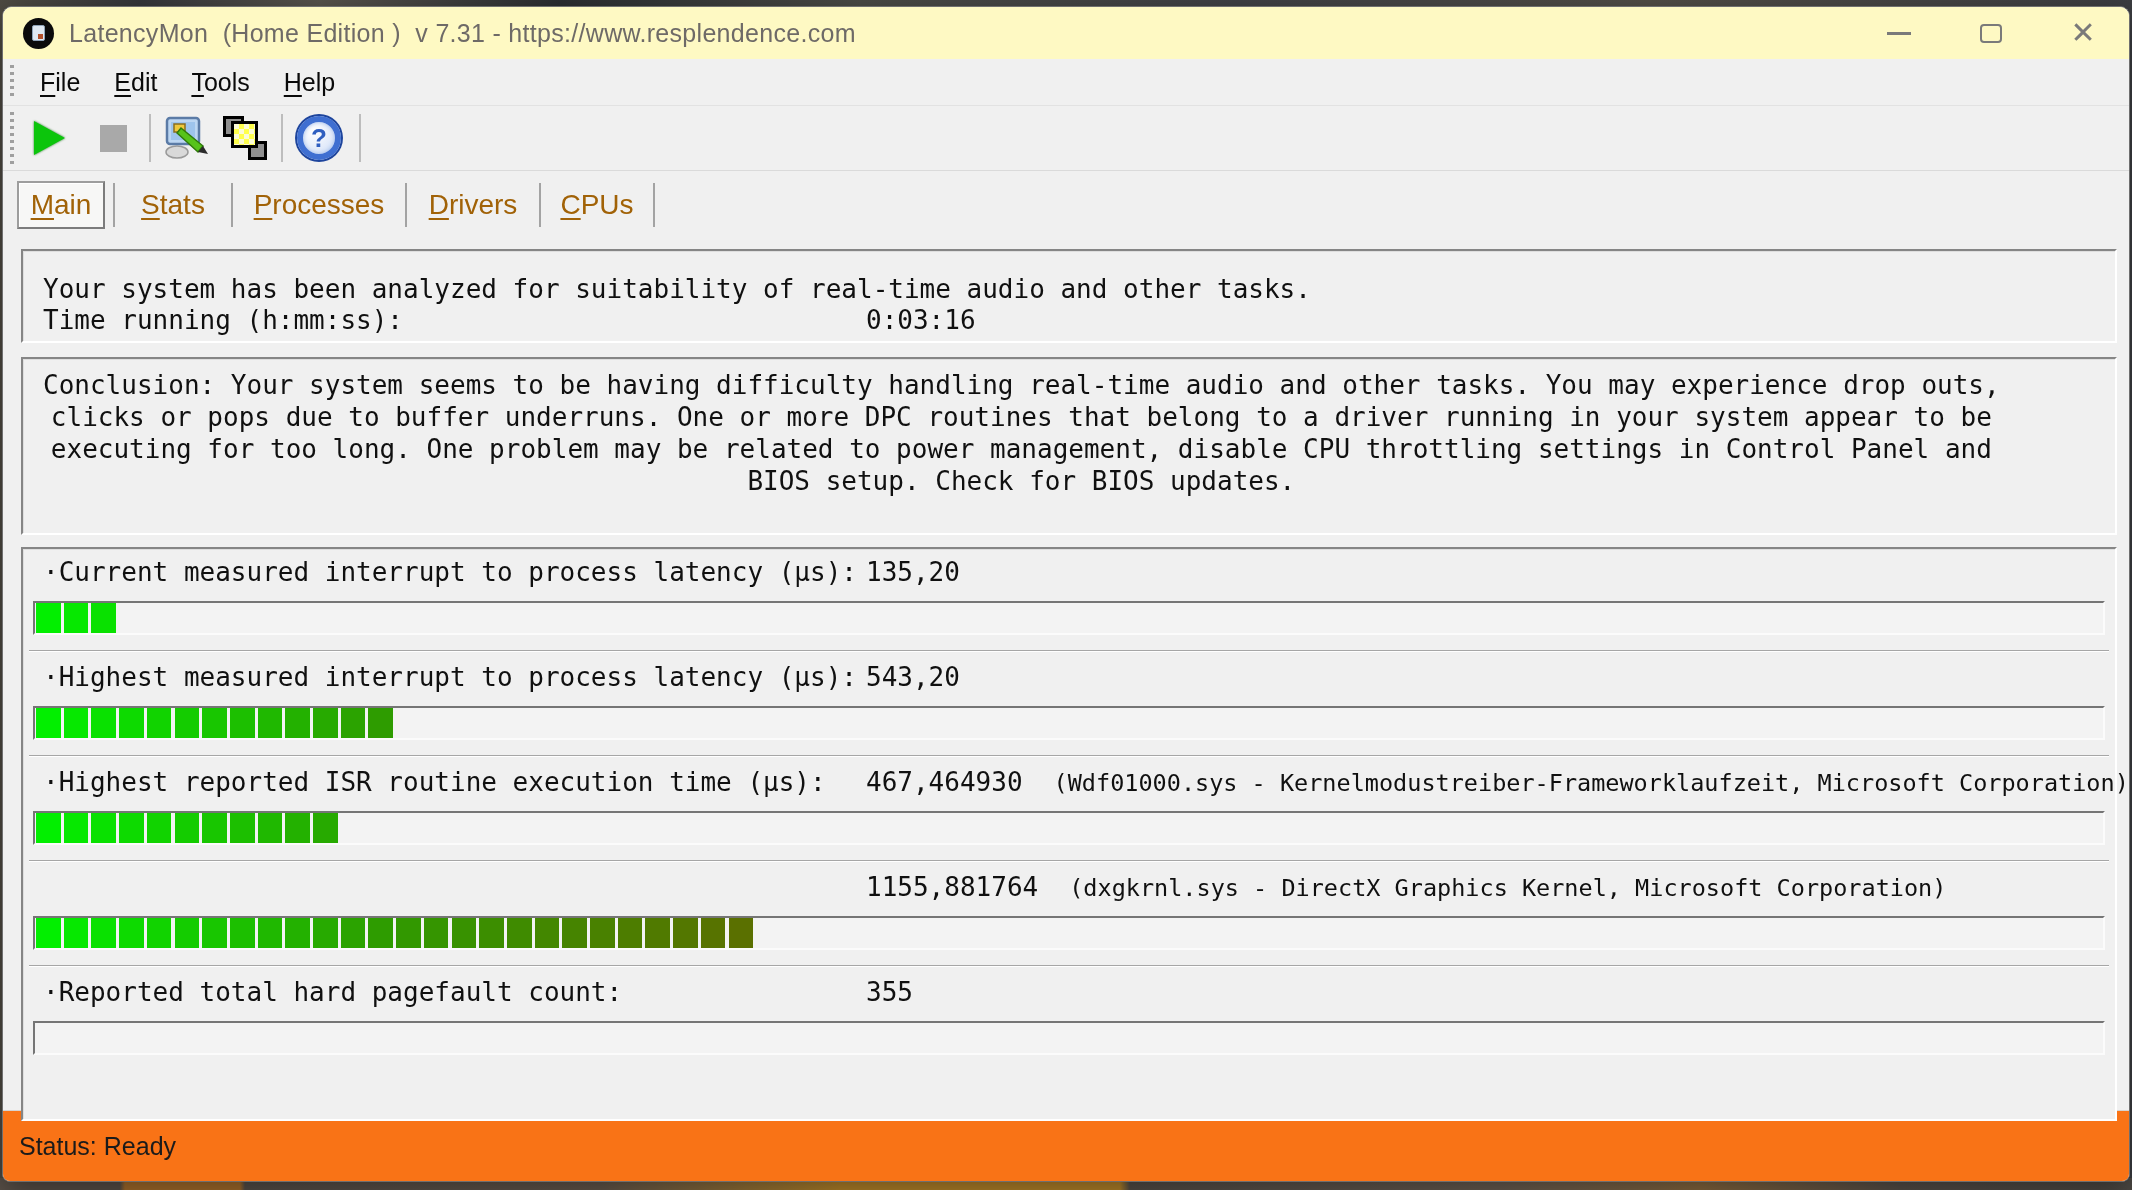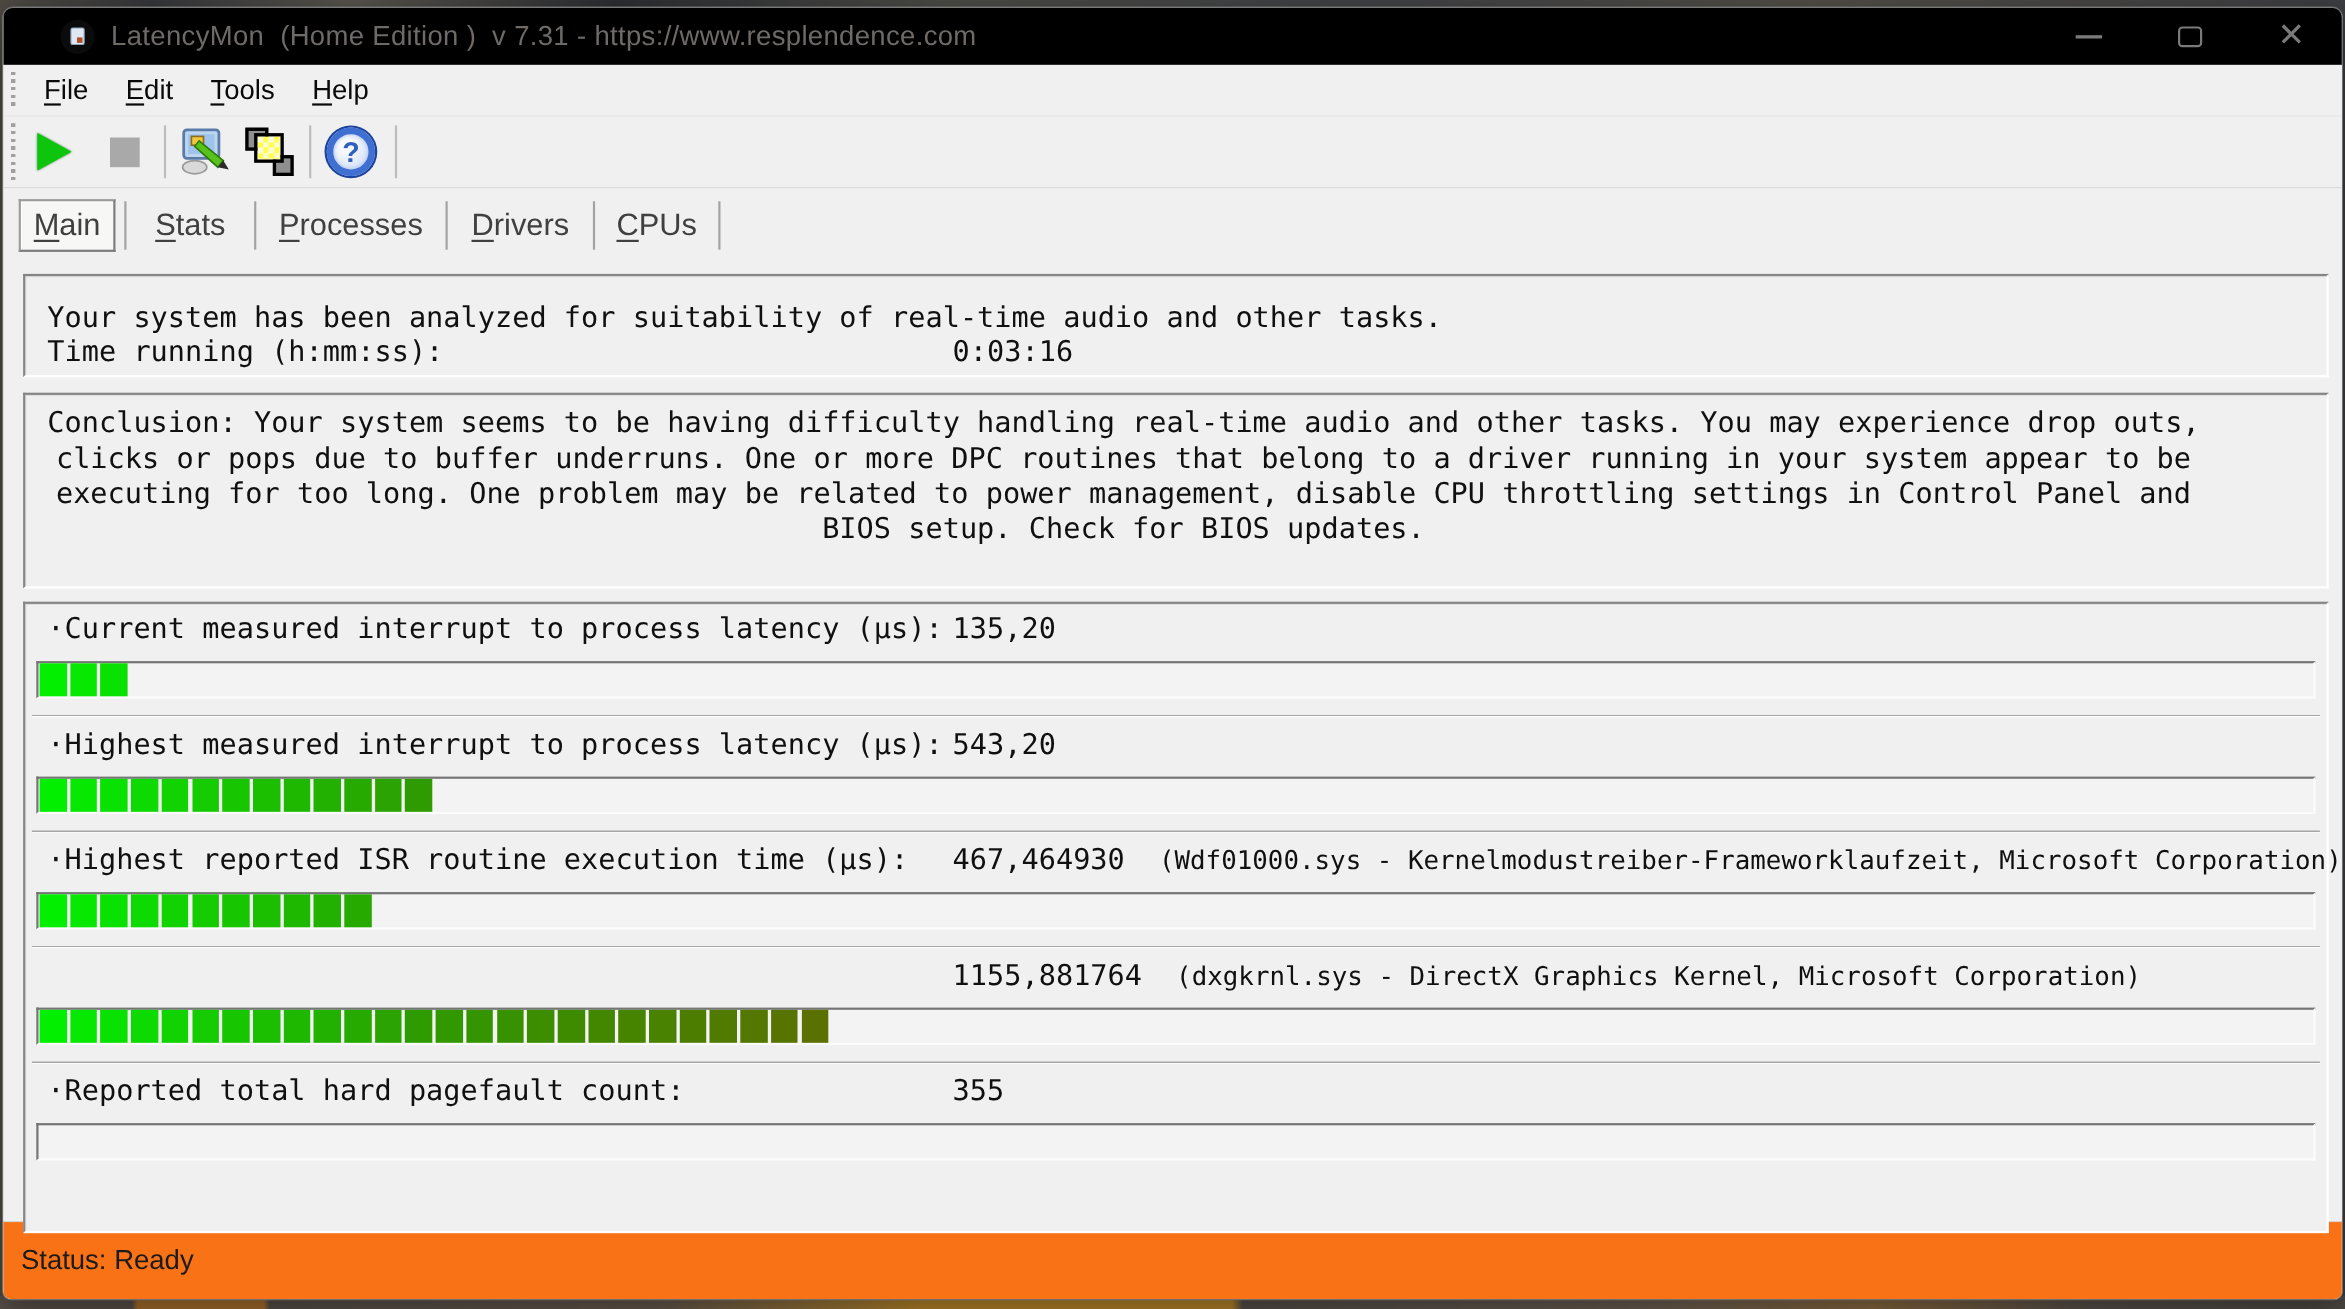--- a/index.html
+++ b/index.html
@@ -8,21 +8,21 @@
     background:linear-gradient(90deg,#4e4a42 0,#35363a 140px,#57534c 320px,#2b2d31 560px,#4a4a45 860px,#3f4044 1240px,#514d46 1650px,#3c3d41 2132px);
     font-family:"Liberation Sans",sans-serif; }
   .desktop-strip-bottom { position:absolute; left:0; right:0; bottom:0; height:12px;
     background:linear-gradient(90deg,#5a5149 0,#5a5149 120px,#a86f2c 125px,#a86f2c 240px,#57504a 245px,#66594d 600px,#b8862a 840px,#b8862a 1120px,#554f49 1130px,#6b5f53 1500px,#8a6a40 1700px,#57504a 1900px,#4e4a45 2132px); }
 
   .window { position:absolute; left:2px; right:2px; top:6px; bottom:8px;
     background:#f0f0f0; border:1px solid #6f6f6f; border-radius:10px 10px 8px 8px;
     overflow:hidden; box-shadow:0 10px 30px rgba(0,0,0,.4); display:flex; flex-direction:column; }
 
   
-  .titlebar { height:52px; background:#000000; display:flex; align-items:center; flex:0 0 auto;padding-left:32px; }
+  .titlebar { height:52px; background:#fef9c3; display:flex; align-items:center; flex:0 0 auto; }
   .app-icon { width:31px; height:31px; margin-left:20px; border-radius:50%; background:#0b0b0b; position:relative; flex:0 0 auto; }
   .app-icon .doc { position:absolute; left:9px; top:7px; width:13px; height:16px; background:#dfe8f2; border:1px solid #8fa3b8; border-radius:2px; }
   .app-icon .doc:after { content:""; position:absolute; right:1px; bottom:1px; width:5px; height:5px; background:#b2502c; }
   .title-text { margin-left:15px; font-size:25px; color:#6e6a67; white-space:pre; letter-spacing:.3px; }
   .win-controls { margin-left:auto; display:flex; height:52px; }
   .win-btn { width:92px; height:52px; display:flex; align-items:center; justify-content:center; color:#767676; }
   .glyph-min { width:24px; height:3px; background:#7a7a7a; }
   .glyph-max { width:22px; height:19px; border:2.5px solid #7a7a7a; border-radius:4px; }
   .glyph-close { font-size:30px; line-height:1; color:#7a7a7a; font-weight:300; }
 
@@ -45,21 +45,21 @@
   .icon-squares .sq-back1 { left:1px; top:1px; width:21px; height:21px; background:#8f8f8f; }
   .icon-squares .sq-back2 { right:1px; bottom:1px; width:19px; height:19px; background:#8f8f8f; }
   .icon-squares .sq-front { left:9px; top:6px; width:27px; height:27px;
     background:conic-gradient(#ffff4d 90deg,#fbfbd8 90deg 180deg,#ffff4d 180deg 270deg,#fbfbd8 270deg) 0 0/10px 10px; }
   .icon-help { width:44px; height:44px; border-radius:50%; background:radial-gradient(circle at 35% 30%,#ffffff,#e4ecfa 55%,#c9d9f5);
     border:6px solid #3f6fd1; box-shadow:0 0 0 2px #1d449c, inset 0 0 4px #9db9e8;
     display:flex; align-items:center; justify-content:center; font-size:26px; font-weight:bold; color:#2f5fc0; }
 
   
   .tabstrip { height:70px; background:#f0f0f0; display:flex; align-items:flex-start; flex:0 0 auto; }
-  .tab { height:48px; margin-top:10px; display:flex; align-items:center; justify-content:center; font-size:28px; color:#404040; }
+  .tab { height:48px; margin-top:10px; display:flex; align-items:center; justify-content:center; font-size:28px; color:#a16207; }
   .tab.selected { width:88px; margin-left:14px; background:#f7f7f6; border:2px solid; border-color:#9d9d9d #7c7c7c #7c7c7c #9d9d9d; box-shadow:inset 1px 1px 0 #ffffff; }
   .tab-sep { width:2px; height:44px; margin-top:12px; background:#a3a3a3; }
   .tabstrip .tab-sep.first { margin-left:8px; }
 
   
   .content { position:relative; flex:1 1 auto; background:#f0f0f0; }
   .panel { position:absolute; left:18px; width:2096px; background:#f0f0f0;
     border:2px solid; border-color:#858585 #ffffff #ffffff #858585; box-shadow:1px 1px 0 #dedede inset; }
   .mono { font-family:"DejaVu Sans Mono","Liberation Mono",monospace; font-size:26px; color:#101010; white-space:pre; }
   .panel-summary { top:8px; height:94px; }

